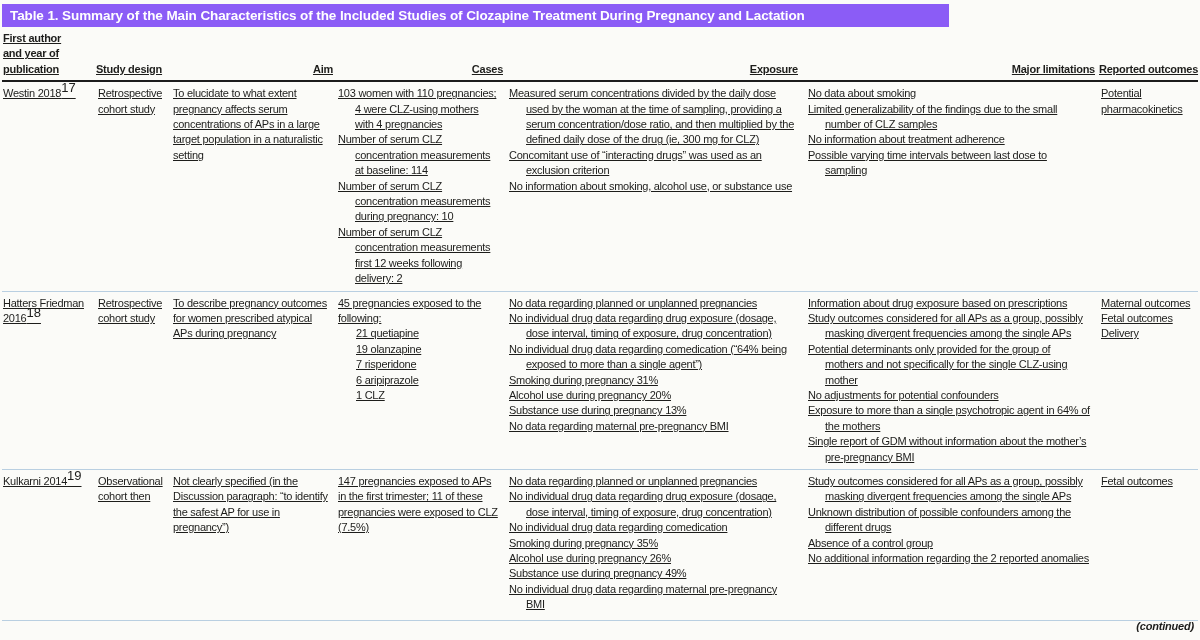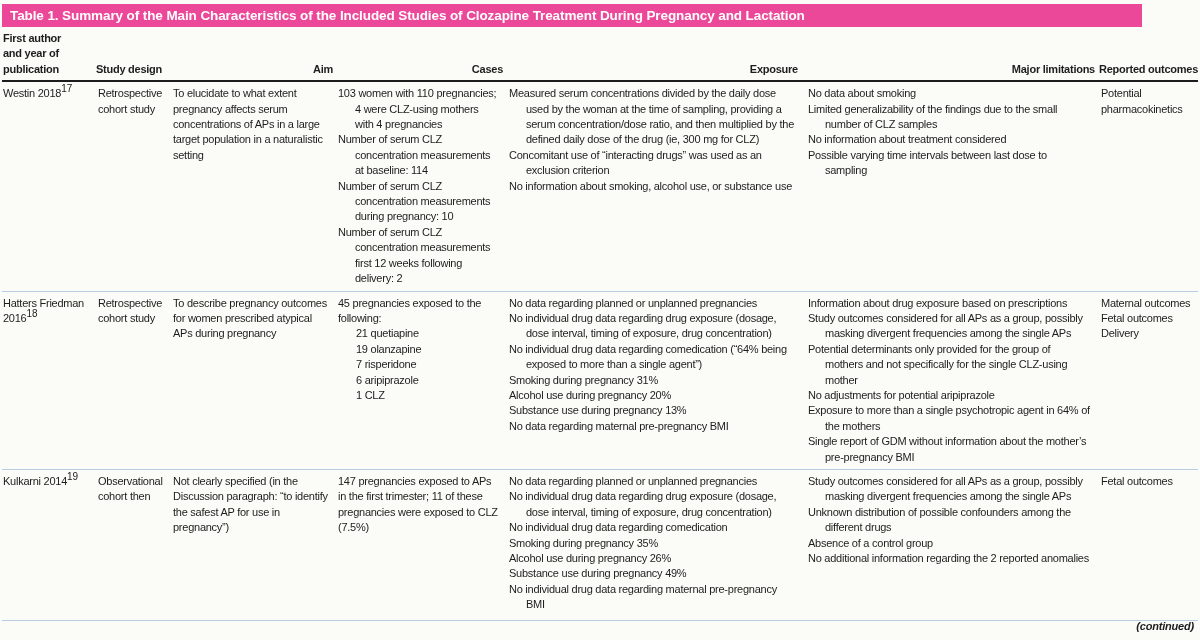--- a/index.html
+++ b/index.html
@@ -7,38 +7,39 @@
   body {
     width:1200px; height:640px;
     position:relative;
     background:#fbfbf8;
     font-family:"Liberation Sans", sans-serif;
     color:#1d1d1b;
     overflow:hidden;
   }
   .title-bar {
     position:absolute; left:2px; top:4px;
-    width:1140px; height:23px;
-    background:#ec4899;
+    width:947px; height:23px;
+    background:#8b5cf6;
     color:#ffffff;
     font-weight:bold;
     font-size:13.5px;
     line-height:23px;
     padding-left:8px;
     letter-spacing:-0.1px;
     white-space:nowrap;
   }
   table.studies {
     position:absolute; left:2px; top:27px;
     width:1196px;
     border-collapse:collapse;
     table-layout:fixed;
     font-size:11px;
     line-height:15.4px;
     letter-spacing:-0.25px;
+    text-decoration:underline;
   }
   col.c1{width:94px;} col.c2{width:75px;} col.c3{width:166px;}
   col.c4{width:170px;} col.c5{width:295px;} col.c6{width:297px;} col.c7{width:99px;}
   th {
     vertical-align:bottom;
     font-weight:bold;
     text-align:left;
     border-bottom:2px solid #1c1c1c;
     padding:4px 4px 3px 0;
     height:53px;
@@ -58,21 +59,21 @@
   td.cases    { padding-left:1px; }
   td.exposure { padding-left:2px; }
   td.limits   { padding-left:6px; }
   td.outcomes { padding-left:2px; padding-right:2px; }
   tr.row-0 { height:209px; }
   tr.row-1 { height:173px; }
   tr.row-2 { height:151px; }
   p.item { margin:0; }
   p.hang { padding-left:17px; text-indent:-17px; }
   p.sub  { padding-left:18px; }
-  sup.ref { font-size:10px; vertical-align:super; line-height:0; letter-spacing:0;text-align:right; }
+  sup.ref { font-size:13px; vertical-align:super; line-height:0; letter-spacing:0;text-align:right; }
   .continued {
     position:absolute;
     right:6px; top:620px;
     font-size:11px;
     font-style:italic;
     font-weight:bold;
     letter-spacing:-0.2px;
   }
 </style>
 </head>
@@ -121,21 +122,21 @@
           <p class="item hang">Number of serum CLZ concentration measurements first 12 weeks following delivery: 2</p>
         </td>
         <td class="exposure">
           <p class="item hang">Measured serum concentrations divided by the daily dose used by the woman at the time of sampling, providing a serum concentration/dose ratio, and then multiplied by the defined daily dose of the drug (ie, 300 mg for CLZ)</p>
           <p class="item hang">Concomitant use of “interacting drugs” was used as an exclusion criterion</p>
           <p class="item hang">No information about smoking, alcohol use, or substance use</p>
         </td>
         <td class="limits">
           <p class="item hang">No data about smoking</p>
           <p class="item hang">Limited generalizability of the findings due to the small number of CLZ samples</p>
-          <p class="item hang">No information about treatment considered</p>
+          <p class="item hang">No information about treatment adherence</p>
           <p class="item hang">Possible varying time intervals between last dose to sampling</p>
         </td>
         <td class="outcomes">
           <p class="item plain">Potential pharmacokinetics</p>
         </td>
       </tr>
       <tr class="row-1">
         <td class="author"><span>Hatters Friedman 2016</span><sup class="ref">18</sup></td>
         <td class="design">
           <p class="item plain">Retrospective cohort study</p>
@@ -157,21 +158,21 @@
           <p class="item hang">No individual drug data regarding comedication (“64% being exposed to more than a single agent”)</p>
           <p class="item hang">Smoking during pregnancy 31%</p>
           <p class="item hang">Alcohol use during pregnancy 20%</p>
           <p class="item hang">Substance use during pregnancy 13%</p>
           <p class="item hang">No data regarding maternal pre-pregnancy BMI</p>
         </td>
         <td class="limits">
           <p class="item hang">Information about drug exposure based on prescriptions</p>
           <p class="item hang">Study outcomes considered for all APs as a group, possibly masking divergent frequencies among the single APs</p>
           <p class="item hang">Potential determinants only provided for the group of mothers and not specifically for the single CLZ-using mother</p>
-          <p class="item hang">No adjustments for potential aripiprazole</p>
+          <p class="item hang">No adjustments for potential confounders</p>
           <p class="item hang">Exposure to more than a single psychotropic agent in 64% of the mothers</p>
           <p class="item hang">Single report of GDM without information about the mother’s pre-pregnancy BMI</p>
         </td>
         <td class="outcomes">
           <p class="item plain">Maternal outcomes</p>
           <p class="item plain">Fetal outcomes</p>
           <p class="item plain">Delivery</p>
         </td>
       </tr>
       <tr class="row-2">

